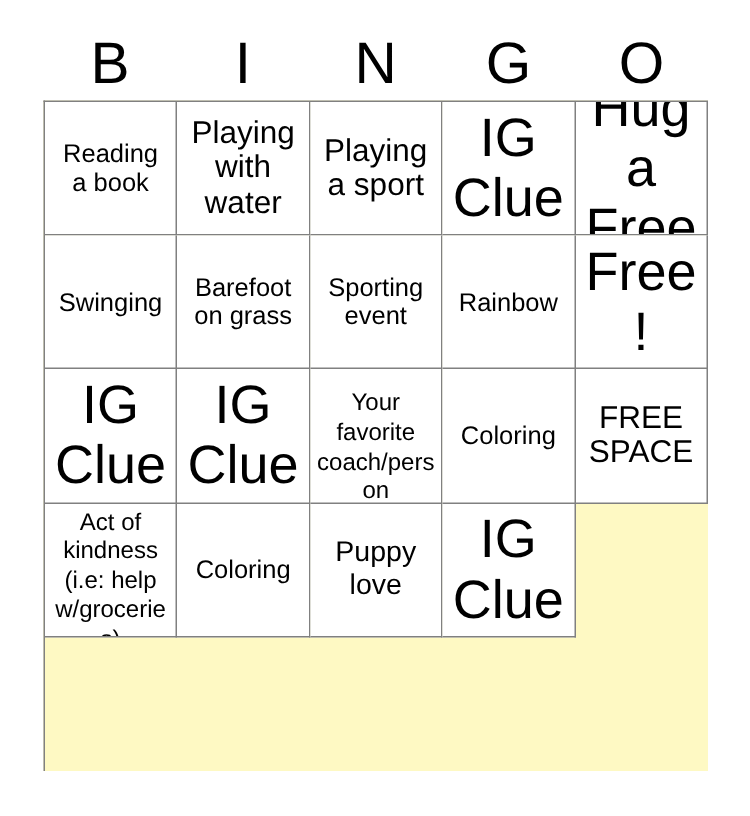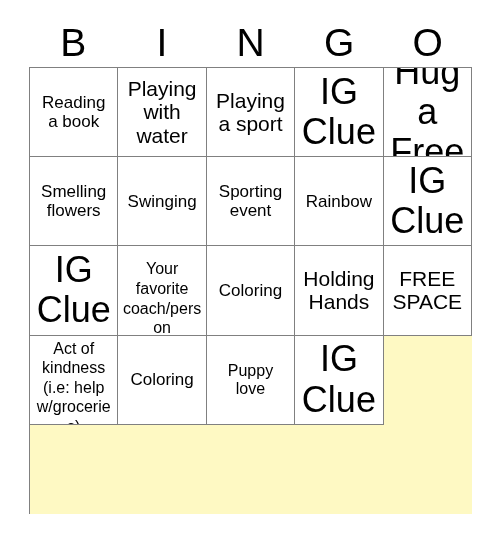--- a/index.html
+++ b/index.html
@@ -78,21 +78,21 @@
     line-height: 1.12;
     word-wrap: break-word;
     overflow-wrap: break-word;
     white-space: pre-line;
   }
 
   
   .sz-xs .cell-text { font-size: 16px; line-height: 1.22; margin-top: 16px; }
   .sz-md .cell-text { font-size: 17px; }
   .sz-lg .cell-text { font-size: 21px; }
-  .sz-xl .cell-text { font-size: 16px; }
+  .sz-xl .cell-text { font-size: 19px; }
   .sz-xxl .cell-text { font-size: 36px; }
 </style>
 </head>
 <body>
 
 <div id="card">
 
   <div id="header-row">
     <div class="header-letter">B</div>
     <div class="header-letter">I</div>
@@ -117,51 +117,50 @@
       </div>
       <div class="cell sz-xxl">
         <span class="cell-text">IG
 Clue</span>
       </div>
       <div class="cell sz-xxl">
         <span class="cell-text">Hug a
 Free</span>
       </div>
       <div class="cell sz-md">
-        <span class="cell-text">Smelling
-flowers</span>
+        <span class="cell-text">Swinging</span>
       </div>
       <div class="cell sz-md">
-        <span class="cell-text">Swinging</span>
+        <span class="cell-text">Barefoot
+on grass</span>
       </div>
       <div class="cell sz-md">
         <span class="cell-text">Sporting
 event</span>
       </div>
       <div class="cell sz-md">
         <span class="cell-text">Rainbow</span>
+      </div>
+      <div class="cell sz-xxl">
+        <span class="cell-text">Free!</span>
       </div>
       <div class="cell sz-xxl">
         <span class="cell-text">IG
 Clue</span>
       </div>
       <div class="cell sz-xxl">
         <span class="cell-text">IG
 Clue</span>
       </div>
       <div class="cell sz-xs">
         <span class="cell-text">Your favorite
 coach/person</span>
       </div>
       <div class="cell sz-md">
         <span class="cell-text">Coloring</span>
-      </div>
-      <div class="cell sz-lg">
-        <span class="cell-text">Holding
-Hands</span>
       </div>
       <div class="cell sz-lg">
         <span class="cell-text">FREE
 SPACE</span>
       </div>
       <div class="cell sz-xs">
         <span class="cell-text">Act of
 kindness
 (i.e: help
 w/groceries)</span>

